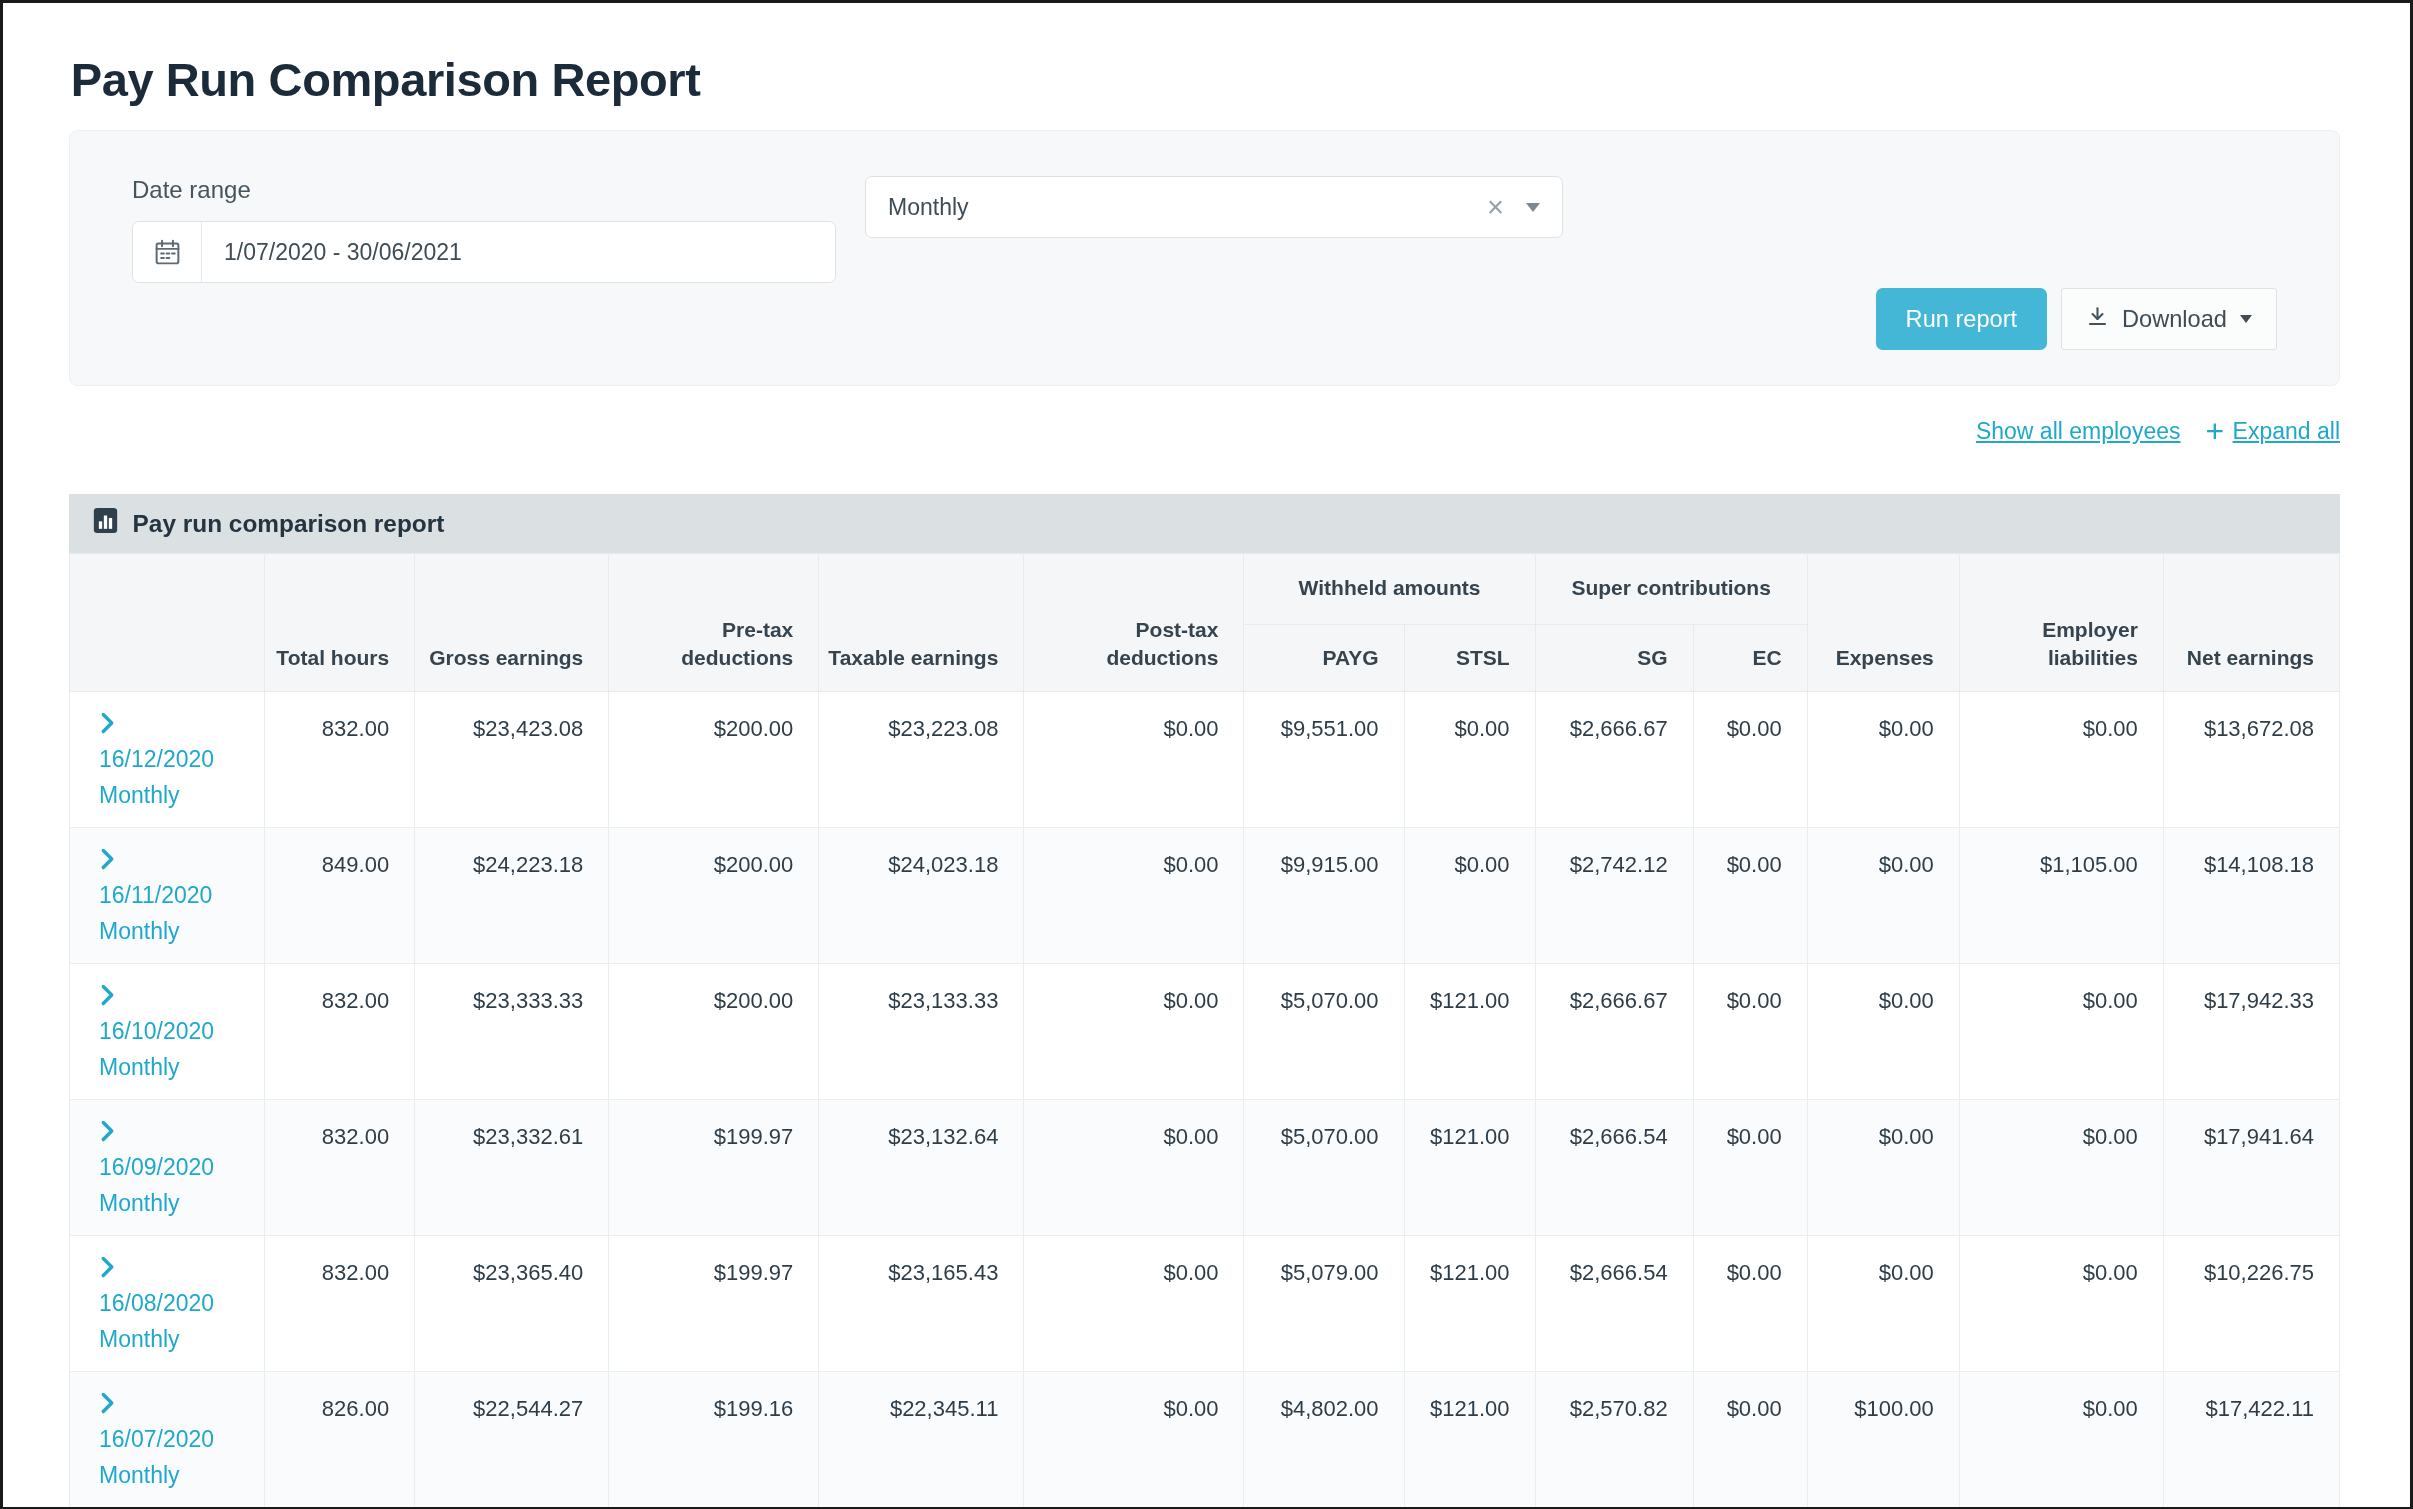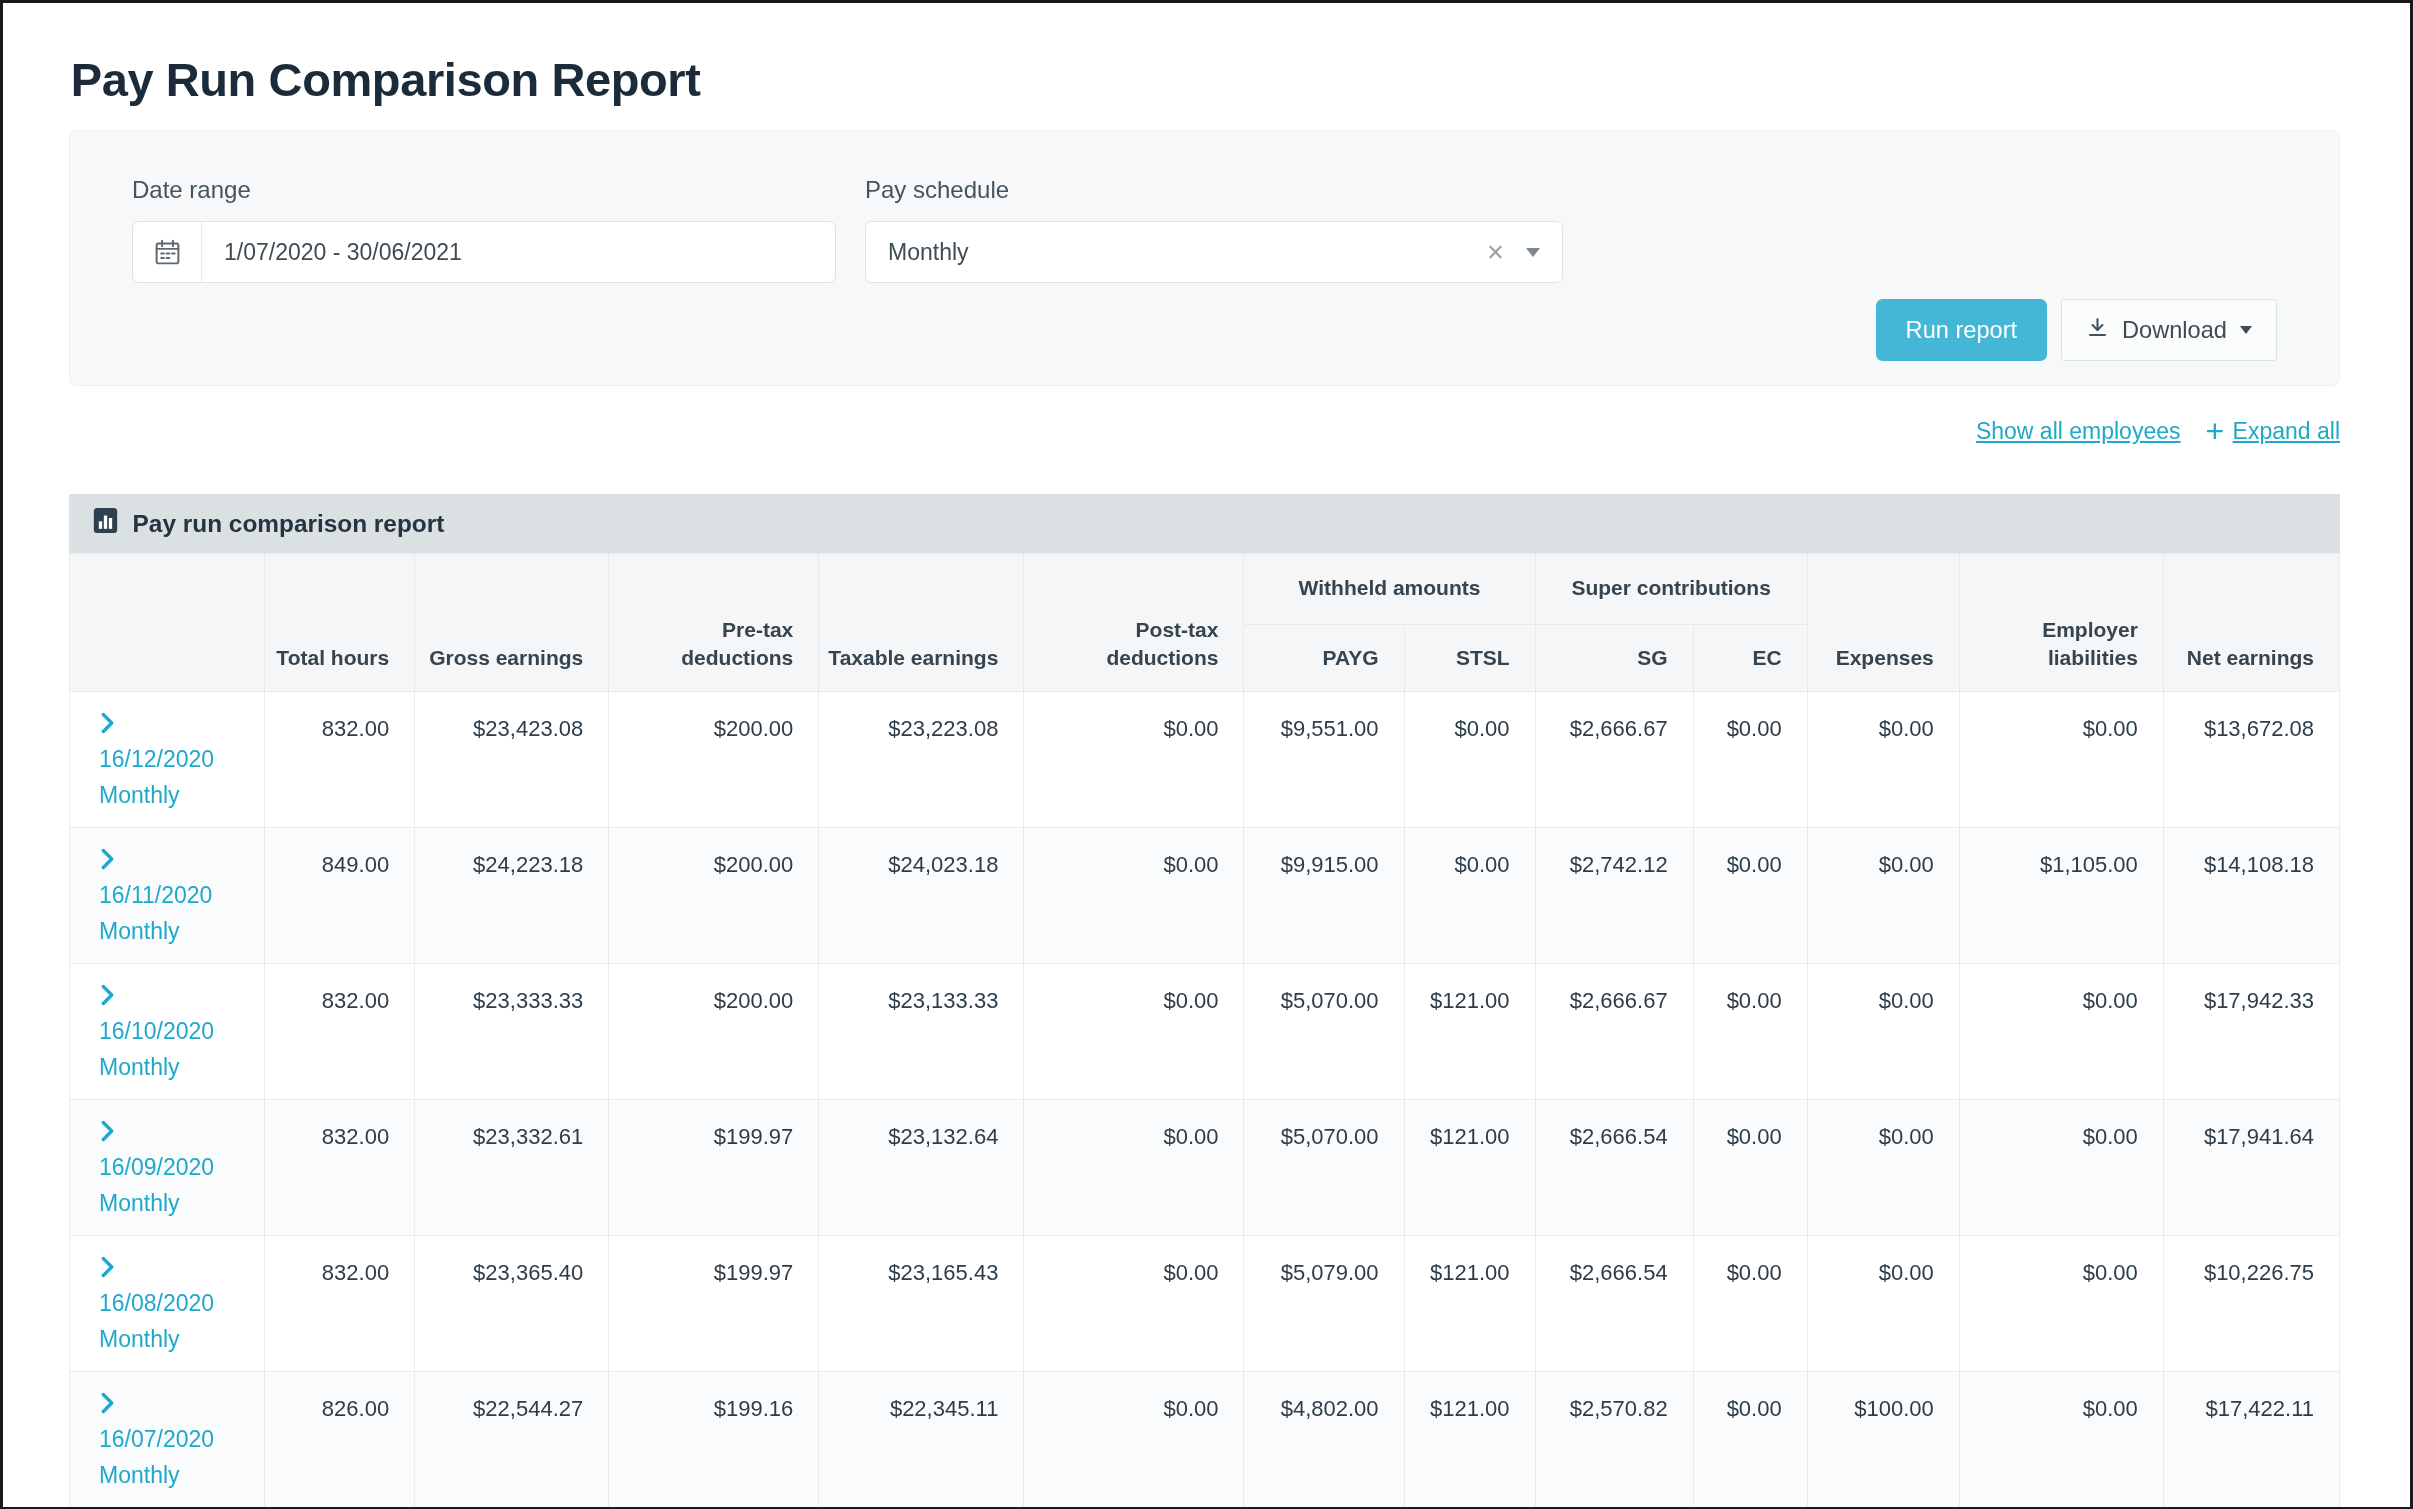--- a/index.html
+++ b/index.html
@@ -93,21 +93,21 @@
   .clear-x { font-size: 29px; color: #95a0a8; margin-right: 22px; line-height: 1; cursor: pointer; }
   .select-caret {
     width: 0; height: 0;
     border-left: 7.6px solid transparent;
     border-right: 7.6px solid transparent;
     border-top: 9.3px solid #7d8890;
   }
   .panel-buttons {
     position: absolute;
     right: 62px;
-    bottom: 24px;
+    bottom: 35px;
     display: flex;
     gap: 13.5px;
     align-items: center;
   }
   .btn-run {
     height: 62px;
     padding: 0 30px;
     background: var(--accent-button);
     color: #ffffff;
     font-size: 23.6px;
@@ -239,21 +239,20 @@
               <line x1="15" y1="17" x2="18" y2="17"></line>
               <line x1="21" y1="17" x2="24" y2="17"></line>
               <line x1="9" y1="22" x2="12" y2="22"></line>
               <line x1="15" y1="22" x2="18" y2="22"></line>
             </svg>
           </span>
           <input class="date-text" type="text" value="1/07/2020 - 30/06/2021" style="">
         </div>
       </div>
       <div class="filter-group schedule">
-        <label class="filter-label">Pay schedule</label>
         <div class="select-box">
           <span class="select-value">Monthly</span>
           <span class="clear-x">×</span>
           <span class="select-caret"></span>
         </div>
       </div>
     </div>
     <div class="panel-buttons">
       <button class="btn-run">Run report</button>
       <button class="btn-download">

